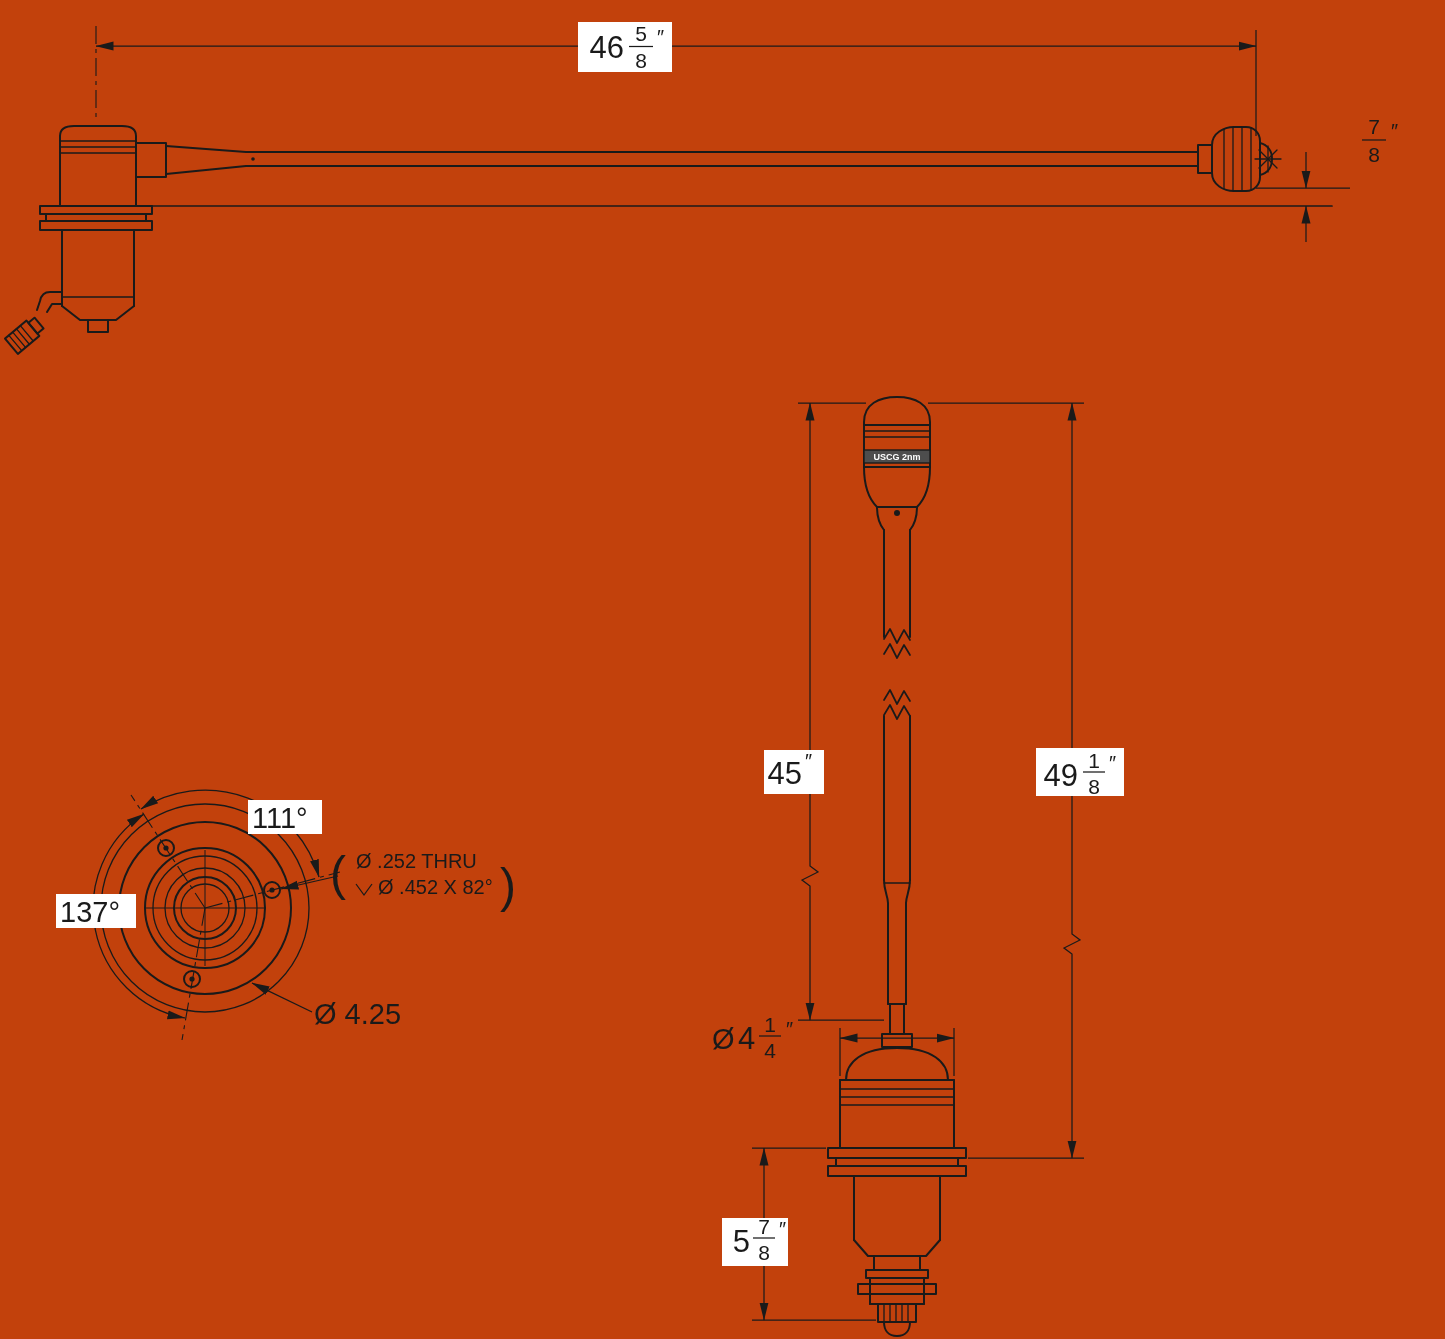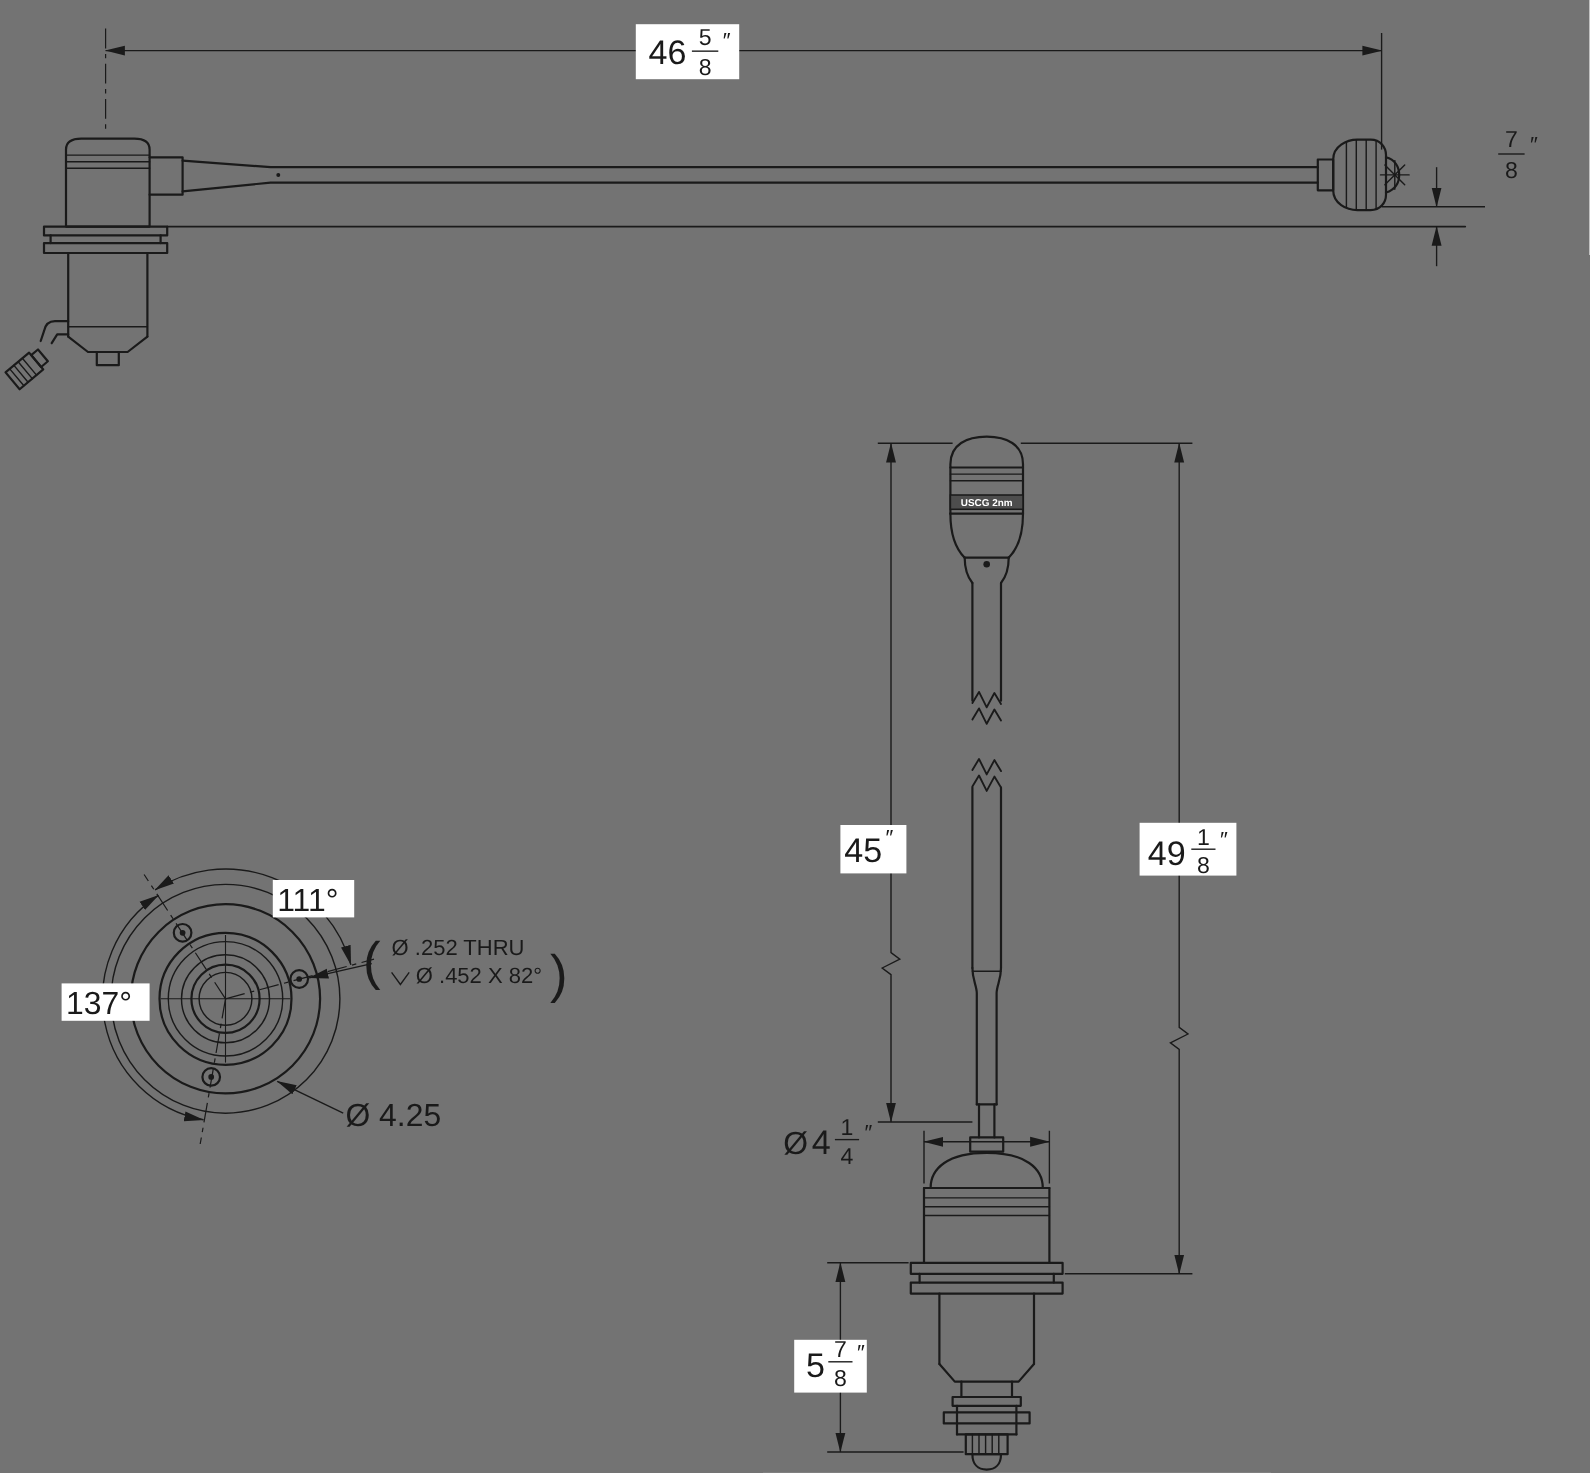--- a/index.html
+++ b/index.html
@@ -1,16 +1,16 @@
 <!DOCTYPE html>
 <html><head>
 <meta charset="utf-8">
 <style>
   html,body{margin:0;padding:0;background:#ffffff;}
-  .sheet{width:1445px;height:1339px;position:relative;background:#737373;overflow:hidden;}
+  .sheet{width:1445px;height:1339px;position:relative;background:#c2410c;overflow:hidden;}
   svg{display:block;}
   svg text{font-family:"Liberation Sans","DejaVu Sans",sans-serif;fill:#1a1a1a;}
   .ln{stroke:#1a1a1a;stroke-width:2;fill:none;stroke-linecap:round;stroke-linejoin:round;}
   .lt{stroke:#1a1a1a;stroke-width:1.3;fill:none;stroke-linecap:round;}
   .lm{stroke:#1a1a1a;stroke-width:1.7;fill:none;stroke-linecap:round;stroke-linejoin:round;}
   .dim{stroke:#1a1a1a;stroke-width:1.25;fill:none;}
   .thin{stroke:#1a1a1a;stroke-width:1;fill:none;}
   .cl{stroke:#1a1a1a;stroke-width:1.1;fill:none;stroke-dasharray:18 5 4 5;}
   .bg{fill:#ffffff;stroke:none;}
   .fillc{fill:#1a1a1a;stroke:none;}

